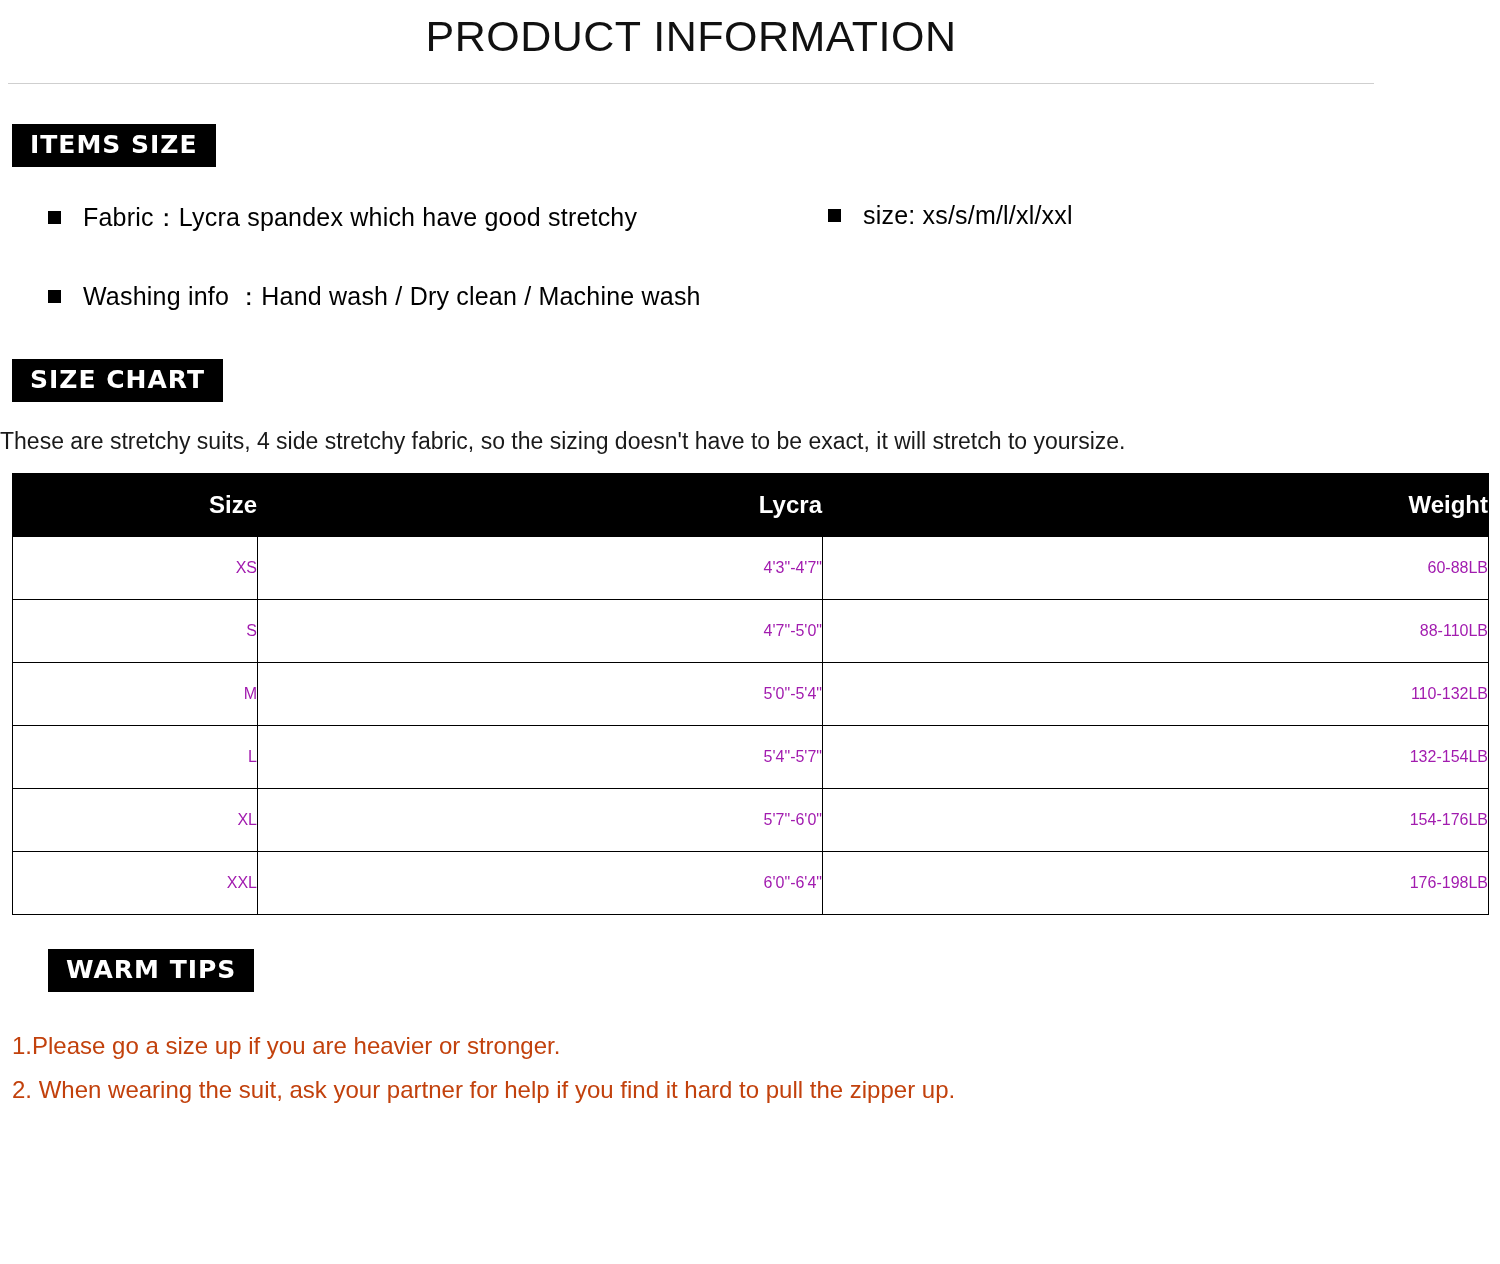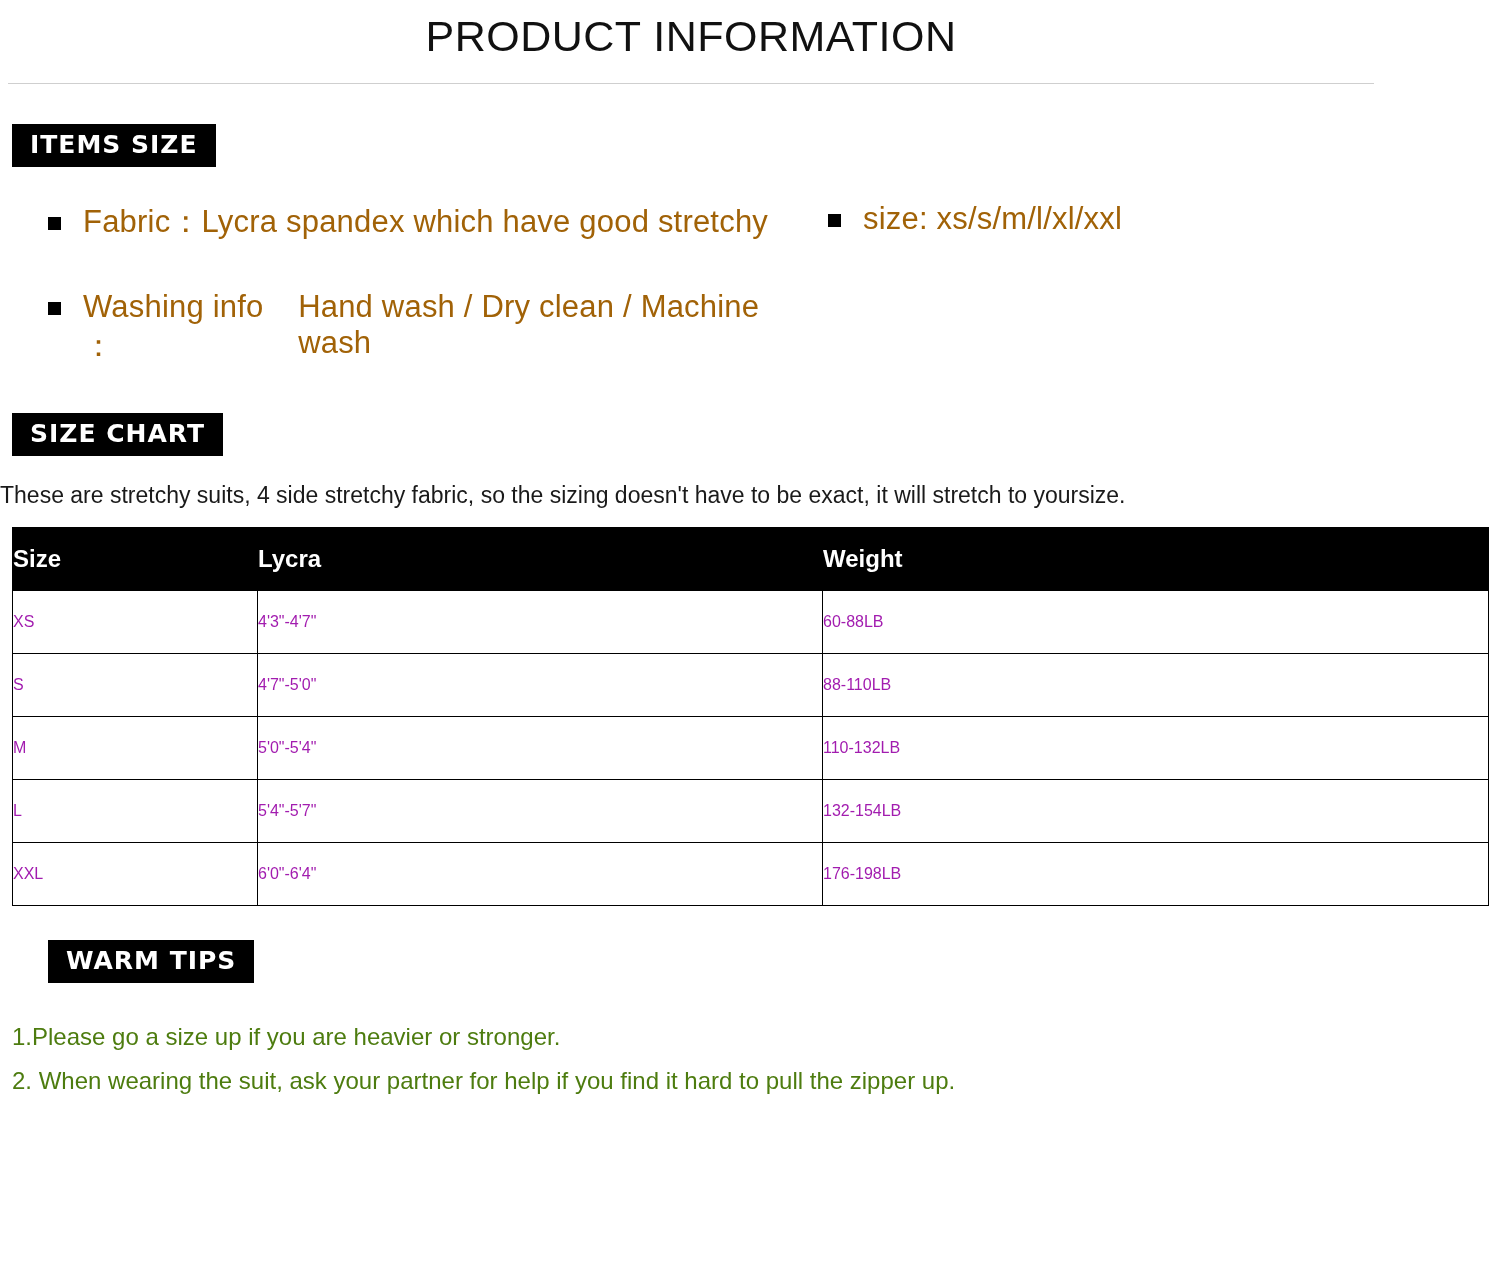--- a/index.html
+++ b/index.html
@@ -67,42 +67,42 @@
   .bullet-sq {
     width: 13px;
     height: 13px;
     background: #000;
     flex: 0 0 13px;
     margin-right: 22px;
     position: relative;
     top: -2px;
   }
   .bullet-text {
-    font-size: 31px;
-    color: #a16207;
+    font-size: 25px;
+    color: #000000;
     font-family: "Liberation Sans", sans-serif;
     letter-spacing: 0.2px;
   }
   
   .lead {
     font-size: 23px;
     color: #1a1a1a;
     margin-top: 26px;
     font-family: "Liberation Sans", sans-serif;
   }
   
   table.size-table {
     border-collapse: collapse;
     width: 1476px;
     margin: 18px 0 0 12px;
     table-layout: fixed;
   }
   table.size-table th, table.size-table td {
     border: 1px solid #000;
-    text-align: left;
+    text-align: right;
     font-family: "Liberation Sans", sans-serif;
   }
   table.size-table thead th {
     background: #000000;
     color: #ffffff;
     font-size: 24px;
     font-weight: 700;
     height: 58px;
     padding: 2px 0;
   }
@@ -119,21 +119,21 @@
   .tips {
     margin-top: 34px;
     padding-left: 36px;
   }
   .tips-lines {
     padding-left: 12px;
     margin-top: 40px;
   }
   .tip-line {
     font-size: 24px;
-    color: #4d7c0f;
+    color: #c2410c;
     margin-bottom: 16px;
     font-family: "Liberation Sans", sans-serif;
   }
 </style>
 </head>
 <body>
 
 <div class="page">
 
   <div class="title">PRODUCT INFORMATION</div>
@@ -197,20 +197,25 @@
         <td>M</td>
         <td>5'0"-5'4"</td>
         <td>110-132LB</td>
       </tr>
       <tr>
         <td>L</td>
         <td>5'4"-5'7"</td>
         <td>132-154LB</td>
       </tr>
       <tr>
+        <td>XL</td>
+        <td>5'7"-6'0"</td>
+        <td>154-176LB</td>
+      </tr>
+      <tr>
         <td>XXL</td>
         <td>6'0"-6'4"</td>
         <td>176-198LB</td>
       </tr>
     </tbody>
   </table>
 
   <div class="chip-wrap tips">
     <span class="chip">WARM TIPS</span>
   </div>

